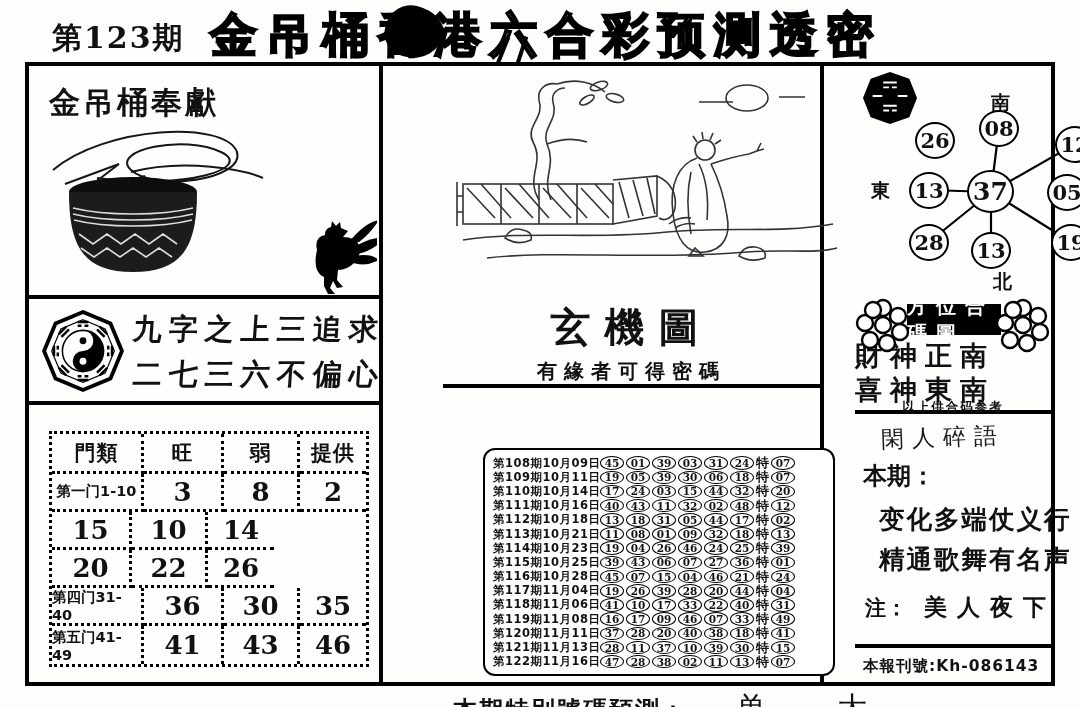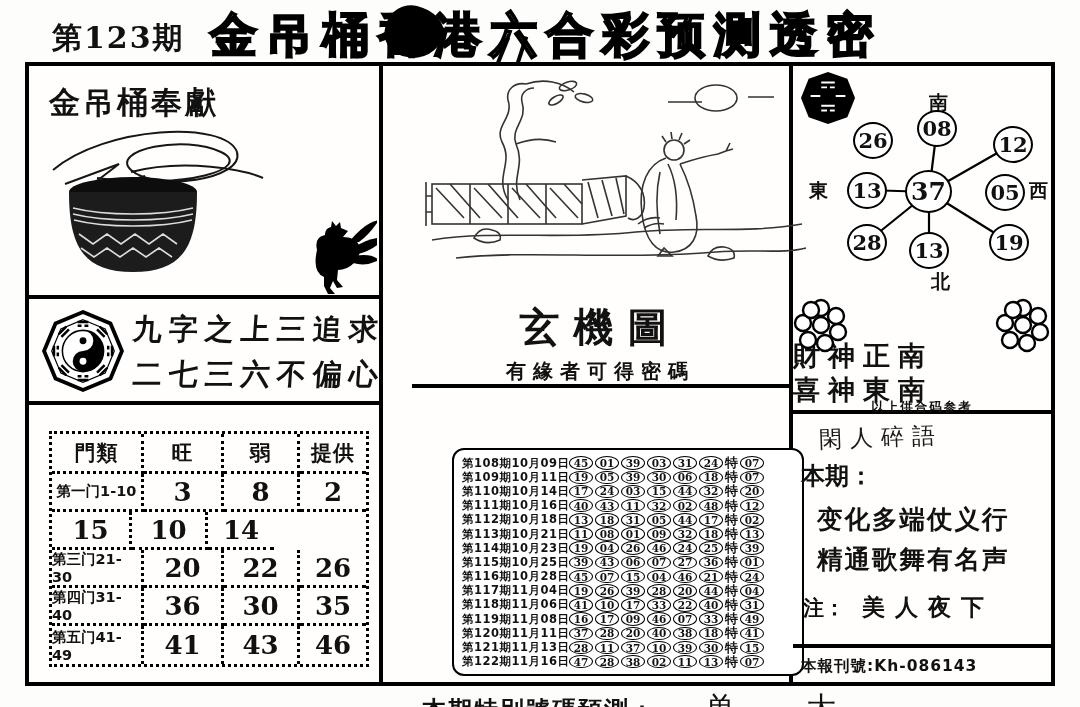--- a/index.html
+++ b/index.html
@@ -29,21 +29,21 @@
   }
   .ink-streak1, .ink-streak2 {
     position:absolute; background:#000; width:4px; height:34px; top:36px;
   }
   .ink-streak1 { left:500px; transform:rotate(22deg); }
   .ink-streak2 { left:520px; transform:rotate(18deg); height:28px; }
 
   
   .main-box {
     position:absolute; left:25px; top:62px; width:1030px; height:624px;
-    border:4px solid #000; background:#fffefc; display:flex;
+    border:4px solid #000; background:#fffefc; display:flex;gap:31px;
   }
   .col-left  { width:354px; border-right:4px solid #000; display:flex; flex-direction:column; }
   .col-mid   { width:410px; border-right:4px solid #000; display:flex; flex-direction:column;padding-left:29px; }
   .col-right { flex:1; display:flex; flex-direction:column; }
 
   
   .panel-a { height:233px; border-bottom:4px solid #000; position:relative; }
   .panel-a-title {
     position:absolute; left:20px; top:16px;
     font-weight:bold; font-size:31px; letter-spacing:3px;
@@ -270,21 +270,20 @@
               <div class="cell num c1">3</div>
               <div class="cell num c2">8</div>
               <div class="cell num c3">2</div>
             </div>
             <div class="trow">
               <div class="cell num c1">15</div>
               <div class="cell num c2">10</div>
               <div class="cell num c3">14</div>
             </div>
             <div class="trow">
-              <div class="cell cat c0">第三门21-30</div>
               <div class="cell num c1">20</div>
               <div class="cell num c2">22</div>
               <div class="cell num c3">26</div>
             </div>
             <div class="trow">
               <div class="cell cat c0">第四门31-40</div>
               <div class="cell num c1">36</div>
               <div class="cell num c2">30</div>
               <div class="cell num c3">35</div>
             </div>
@@ -572,20 +571,21 @@
             <circle cx="28" cy="12" r="8"></circle>
               <circle cx="43" cy="20" r="8"></circle>
               <circle cx="45" cy="36" r="8"></circle>
             <circle cx="32" cy="47" r="8"></circle>
               <circle cx="15" cy="44" r="8"></circle>
               <circle cx="10" cy="27" r="8"></circle>
             <circle cx="18" cy="14" r="8"></circle>
               <circle cx="28" cy="29" r="8"></circle>
           </g>
         </svg>
+        <div class="dir-bar">方位合碼圖</div>
         <div class="fortune-1">財神正南</div>
         <div class="fortune-2">喜神東南</div>
         <div class="fortune-note">以上供合码参考</div>
       </div>
 
       <div class="panel-h">
         <div class="gossip-title">閑人碎語</div>
         <div class="period-label">本期：</div>
         <div class="verse-1">变化多端仗义行</div>
         <div class="verse-2">精通歌舞有名声</div>

